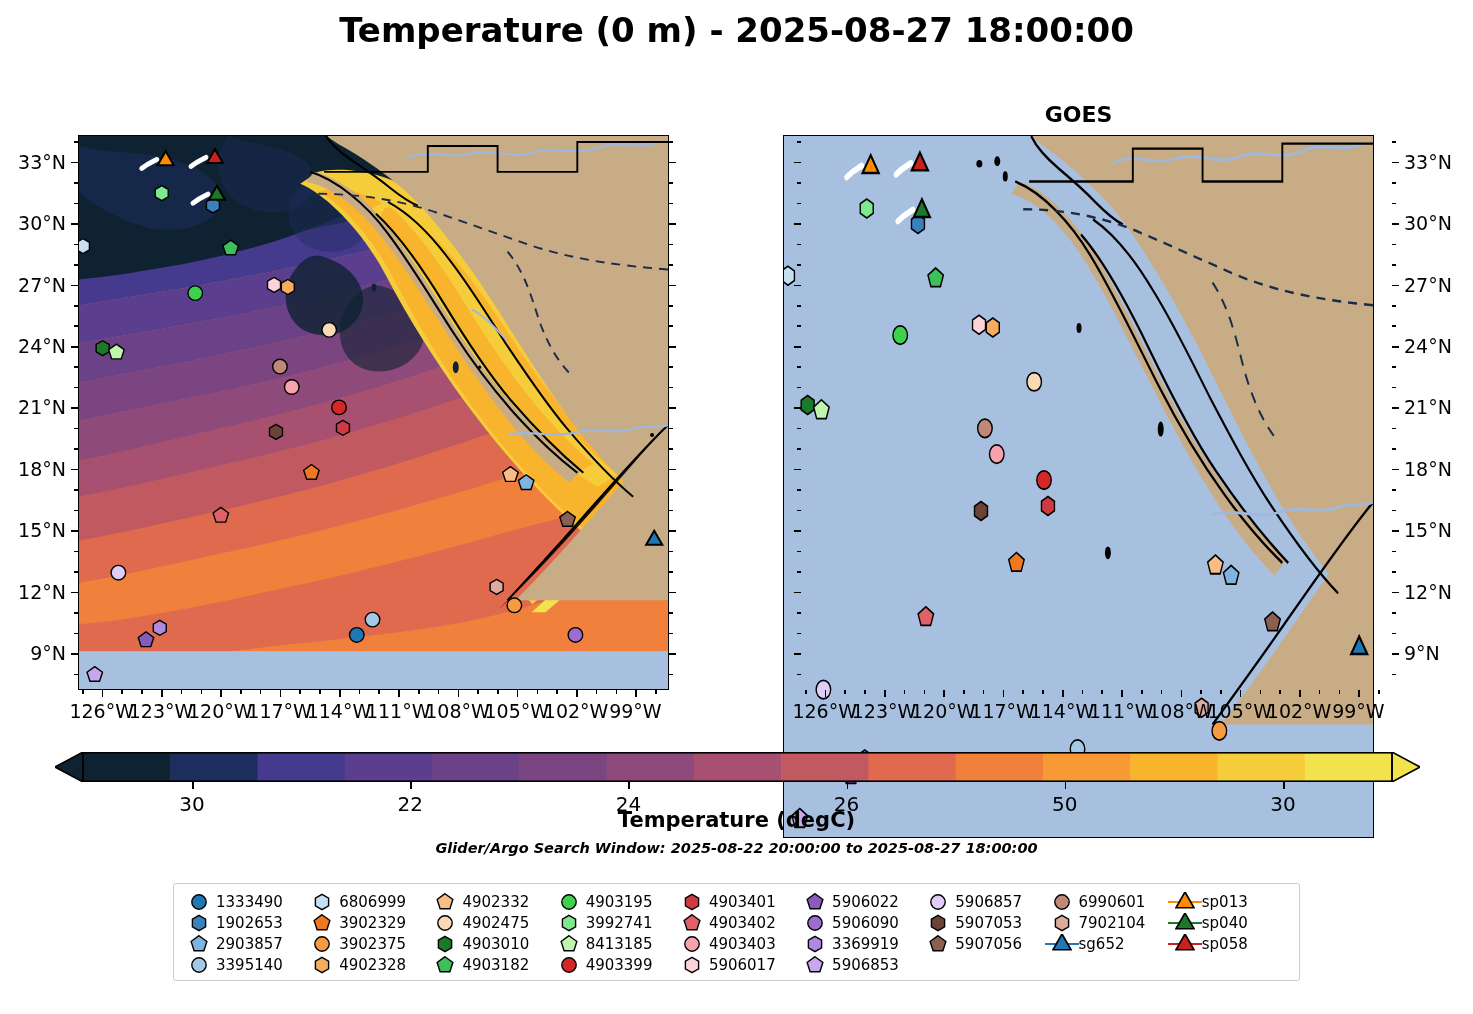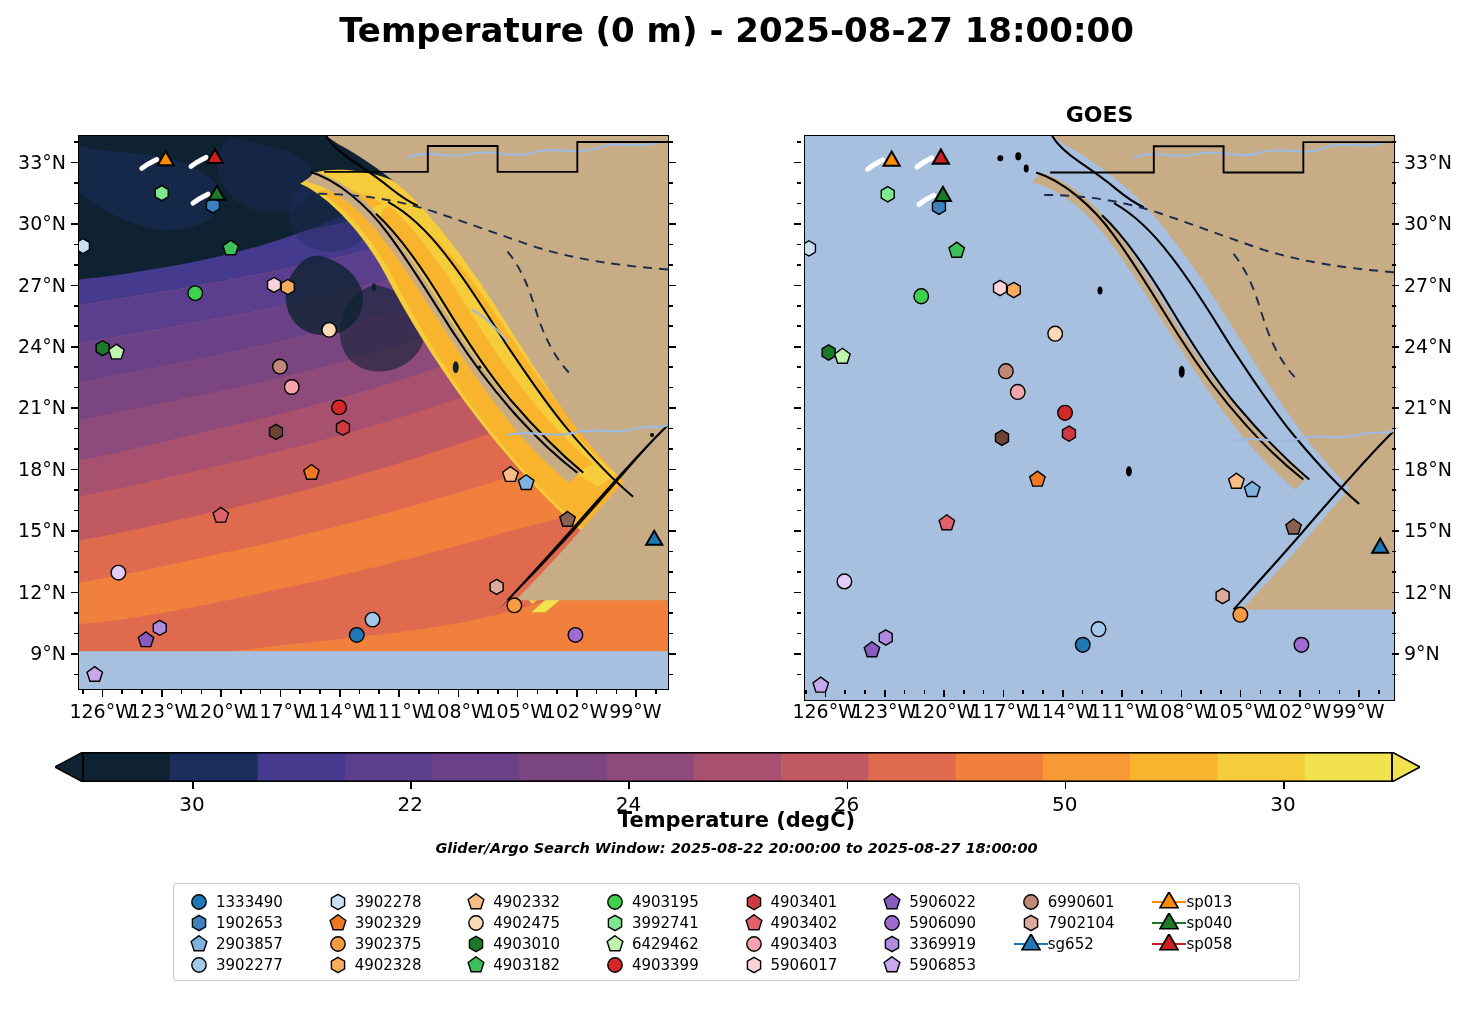--- a/index.html
+++ b/index.html
@@ -17,21 +17,21 @@
     position:absolute; left:0; top:10px; width:1473px;
     text-align:center;
     font-family:"DejaVu Sans", sans-serif;
     font-weight:bold; font-size:34px; color:#000;
     letter-spacing:0px;
   }
 
   
   .panel-wrap{ position:absolute; }
   #panel-rtofs-wrap{ left:78px; top:135px; width:591px; height:555px; }
-  #panel-goes-wrap { left:804px; top:135px; width:591px; height:566px; }
+  #panel-goes-wrap { left:783px; top:135px; width:591px; height:703px; }
 
   .panel-title{
     position:absolute; top:-33px; left:0; width:100%;
     text-align:center; font-weight:bold; font-size:22px; color:#000;
   }
 
   .map{
     position:absolute; left:0; top:0; width:100%; height:100%;
     border:1.6px solid #000;
     overflow:hidden;
@@ -581,31 +581,31 @@
           </svg>
         </div>
         <span class="leg-txt">2903857</span>
       </div>
       <div class="leg-item">
         <div class="leg-mk">
           <svg width="20" height="20">
             <circle cx="10" cy="10" r="7.2" fill="#a3c8e8" stroke="#000" stroke-width="1.4"></circle>
           </svg>
         </div>
-        <span class="leg-txt">3902277</span>
+        <span class="leg-txt">3395140</span>
       </div>
     </div>
     <div class="leg-col" style="flex: 1 1 0px; min-width: 0px;">
       <div class="leg-item">
         <div class="leg-mk">
           <svg width="20" height="20">
             <path d="M10.00,2.38L16.60,6.19L16.60,13.81L10.00,17.62L3.40,13.81L3.40,6.19Z" fill="#c6dff2" stroke="#000" stroke-width="1.4"></path>
           </svg>
         </div>
-        <span class="leg-txt">3902278</span>
+        <span class="leg-txt">6806999</span>
       </div>
       <div class="leg-item">
         <div class="leg-mk">
           <svg width="20" height="20">
             <path d="M10.00,1.71L17.88,7.44L14.87,16.71L5.13,16.71L2.12,7.44Z" fill="#f07820" stroke="#000" stroke-width="1.4"></path>
           </svg>
         </div>
         <span class="leg-txt">3902329</span>
       </div>
       <div class="leg-item">
@@ -675,21 +675,21 @@
           </svg>
         </div>
         <span class="leg-txt">3992741</span>
       </div>
       <div class="leg-item">
         <div class="leg-mk">
           <svg width="20" height="20">
             <path d="M10.00,1.71L17.88,7.44L14.87,16.71L5.13,16.71L2.12,7.44Z" fill="#bff5ad" stroke="#000" stroke-width="1.4"></path>
           </svg>
         </div>
-        <span class="leg-txt">6429462</span>
+        <span class="leg-txt">8413185</span>
       </div>
       <div class="leg-item">
         <div class="leg-mk">
           <svg width="20" height="20">
             <circle cx="10" cy="10" r="7.2" fill="#d62728" stroke="#000" stroke-width="1.4"></circle>
           </svg>
         </div>
         <span class="leg-txt">4903399</span>
       </div>
     </div>
@@ -752,20 +752,46 @@
         </div>
         <span class="leg-txt">3369919</span>
       </div>
       <div class="leg-item">
         <div class="leg-mk">
           <svg width="20" height="20">
             <path d="M10.00,1.71L17.88,7.44L14.87,16.71L5.13,16.71L2.12,7.44Z" fill="#c7a8ec" stroke="#000" stroke-width="1.4"></path>
           </svg>
         </div>
         <span class="leg-txt">5906853</span>
+      </div>
+    </div>
+    <div class="leg-col" style="flex: 1 1 0px; min-width: 0px;">
+      <div class="leg-item">
+        <div class="leg-mk">
+          <svg width="20" height="20">
+            <circle cx="10" cy="10" r="7.2" fill="#e0cdf7" stroke="#000" stroke-width="1.4"></circle>
+          </svg>
+        </div>
+        <span class="leg-txt">5906857</span>
+      </div>
+      <div class="leg-item">
+        <div class="leg-mk">
+          <svg width="20" height="20">
+            <path d="M10.00,2.38L16.60,6.19L16.60,13.81L10.00,17.62L3.40,13.81L3.40,6.19Z" fill="#6b4436" stroke="#000" stroke-width="1.4"></path>
+          </svg>
+        </div>
+        <span class="leg-txt">5907053</span>
+      </div>
+      <div class="leg-item">
+        <div class="leg-mk">
+          <svg width="20" height="20">
+            <path d="M10.00,1.71L17.88,7.44L14.87,16.71L5.13,16.71L2.12,7.44Z" fill="#8a6050" stroke="#000" stroke-width="1.4"></path>
+          </svg>
+        </div>
+        <span class="leg-txt">5907056</span>
       </div>
     </div>
     <div class="leg-col" style="flex: 1 1 0px; min-width: 0px;">
       <div class="leg-item">
         <div class="leg-mk">
           <svg width="20" height="20">
             <circle cx="10" cy="10" r="7.2" fill="#c08878" stroke="#000" stroke-width="1.4"></circle>
           </svg>
         </div>
         <span class="leg-txt">6990601</span>

